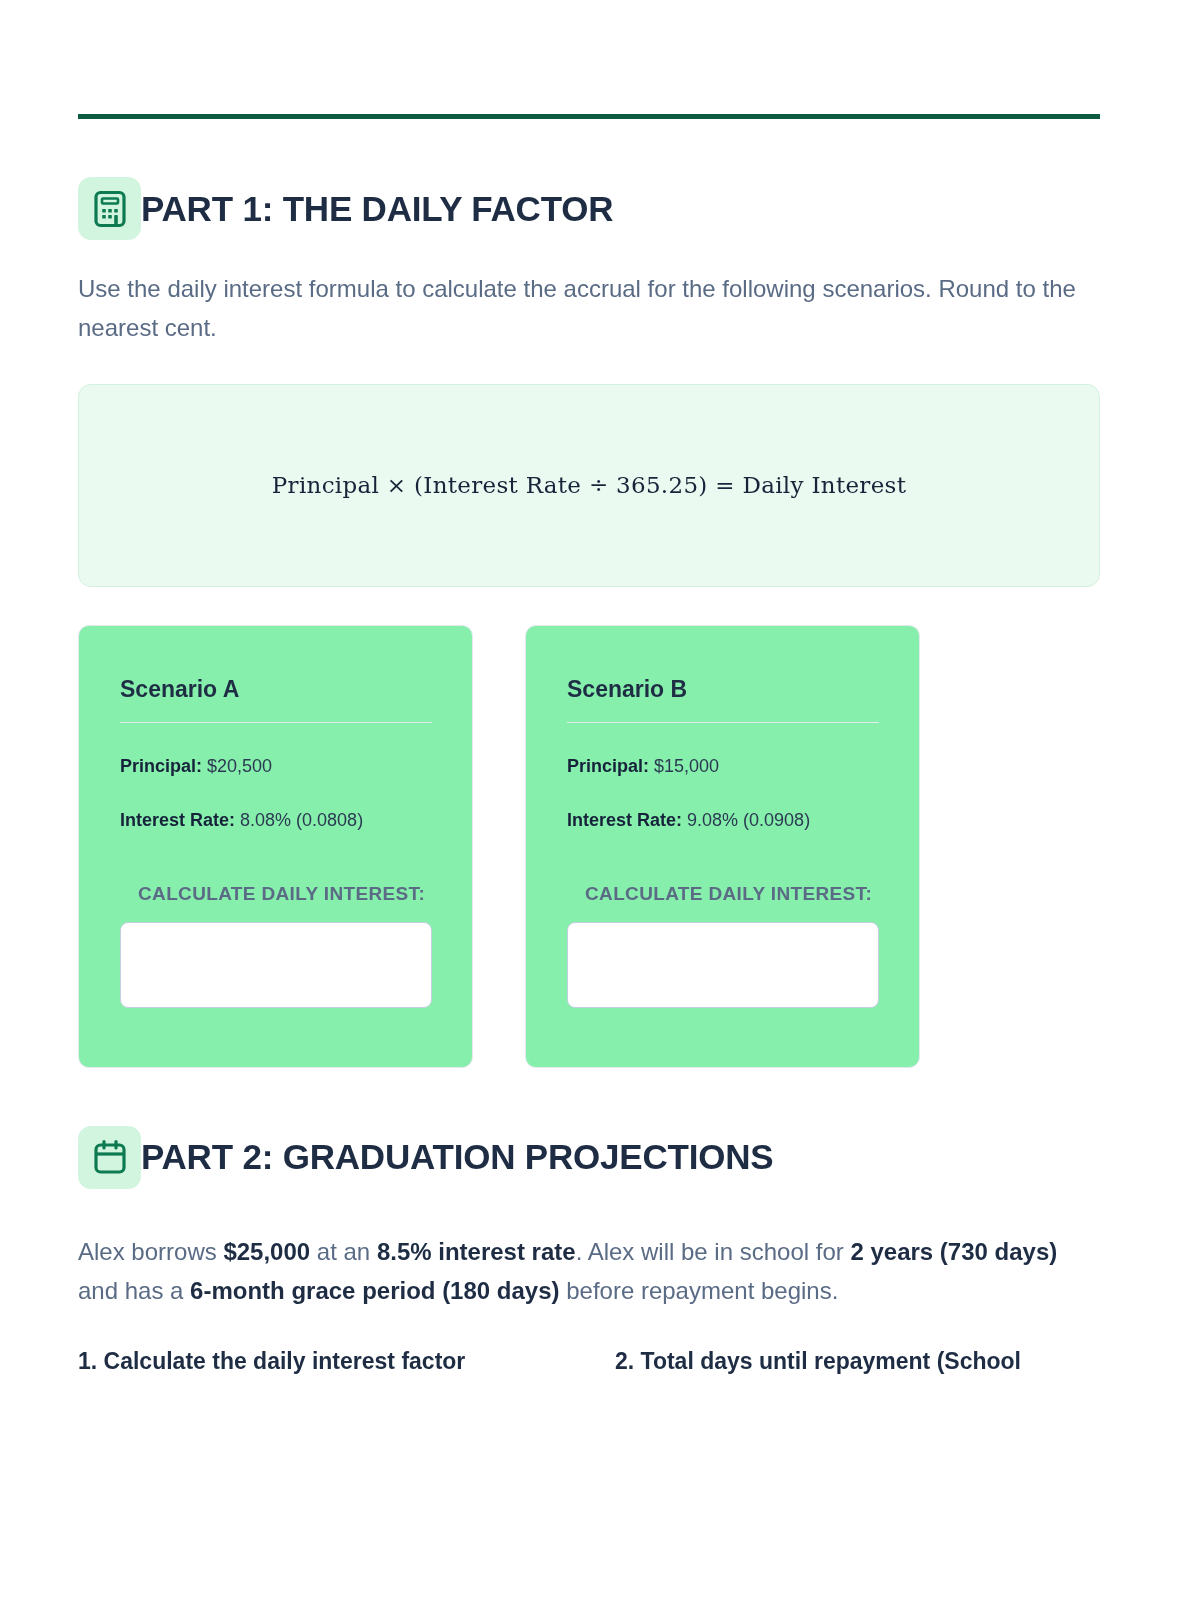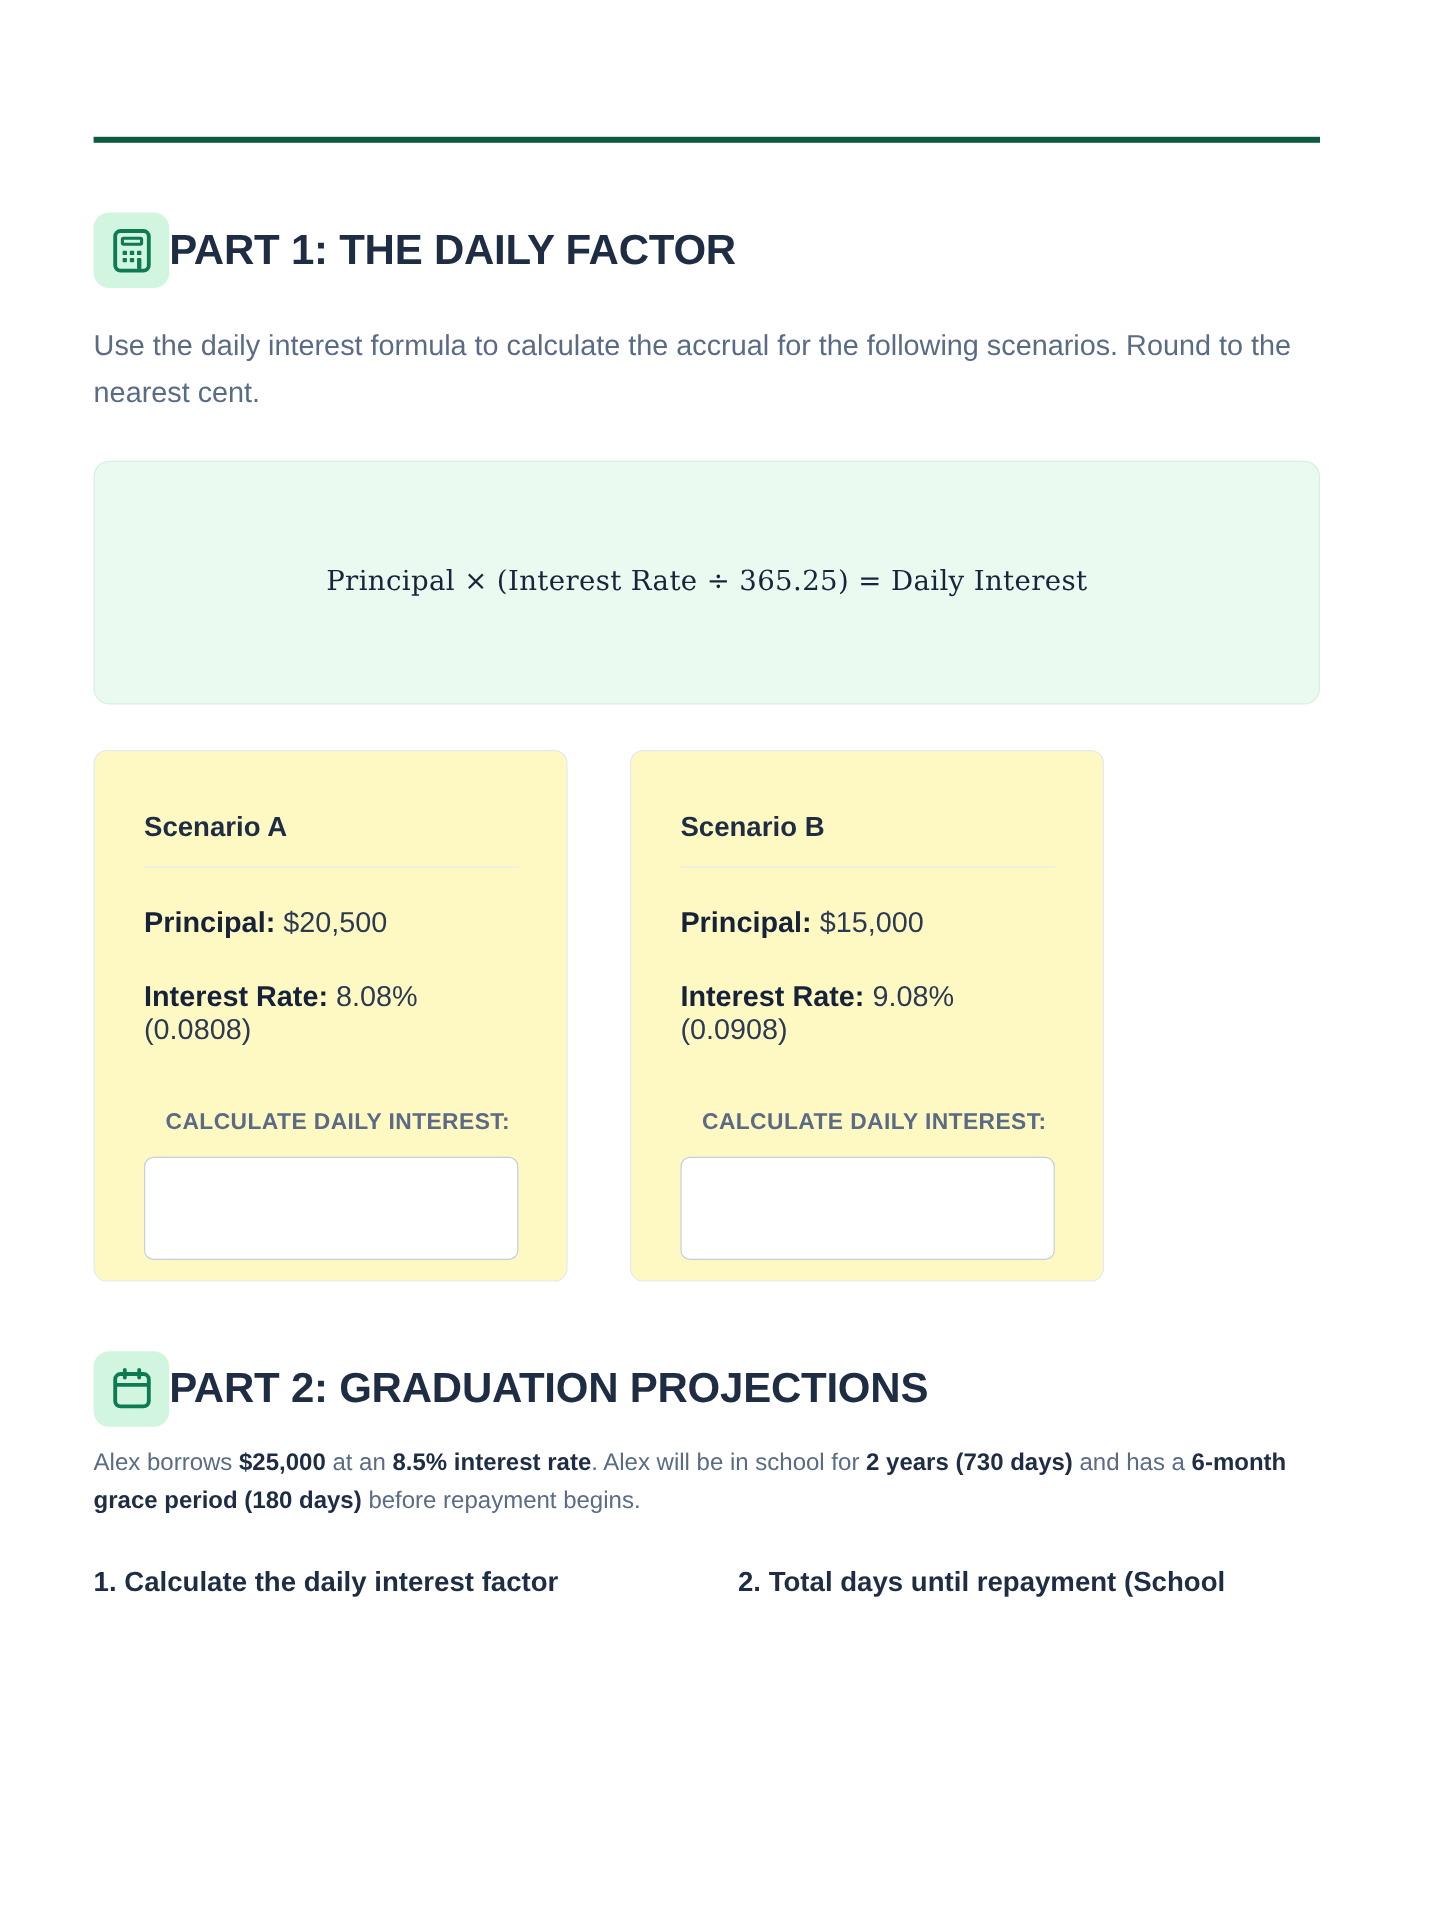--- a/index.html
+++ b/index.html
@@ -151,39 +151,39 @@
     display: flex;
     gap: 52px;
     margin-top: 38px;
   }
 
   .card {
     width: 395px;
     height: 443px;
     border: 1px solid #e4e9f0;
     border-radius: 11px;
-    background: #fef9c3;
+    background: #86efac;
     padding: 50px 40px 0 41px;
   }
 
   .card-title {
     font-size: 23px;
     font-weight: bold;
     color: #1e2d44;
   }
 
   .card-divider {
     margin-top: 19px;
     height: 1px;
     background: #e4e9f0;
   }
 
   .card-line {
     margin-top: 33px;
-    font-size: 24px;
+    font-size: 18px;
     color: #2b3a52;
   }
 
   .card-line strong {
     font-weight: bold;
     color: #16223a;
   }
 
   .answer-label {
     margin-top: 52px;
@@ -198,22 +198,22 @@
     margin-top: 17px;
     height: 86px;
     border: 1px solid #c3cfdf;
     border-radius: 8px;
     background: #ffffff;
     width: 100%;
   }
 
   
   .scenario-text {
-    margin-top: 14px;
-    font-size: 20px;
+    margin-top: 44px;
+    font-size: 24px;
     line-height: 1.62;
     color: #5a6b85;
     max-width: 1010px;
   }
 
   .scenario-text strong {
     font-weight: bold;
     color: #1e2d44;
   }
 

